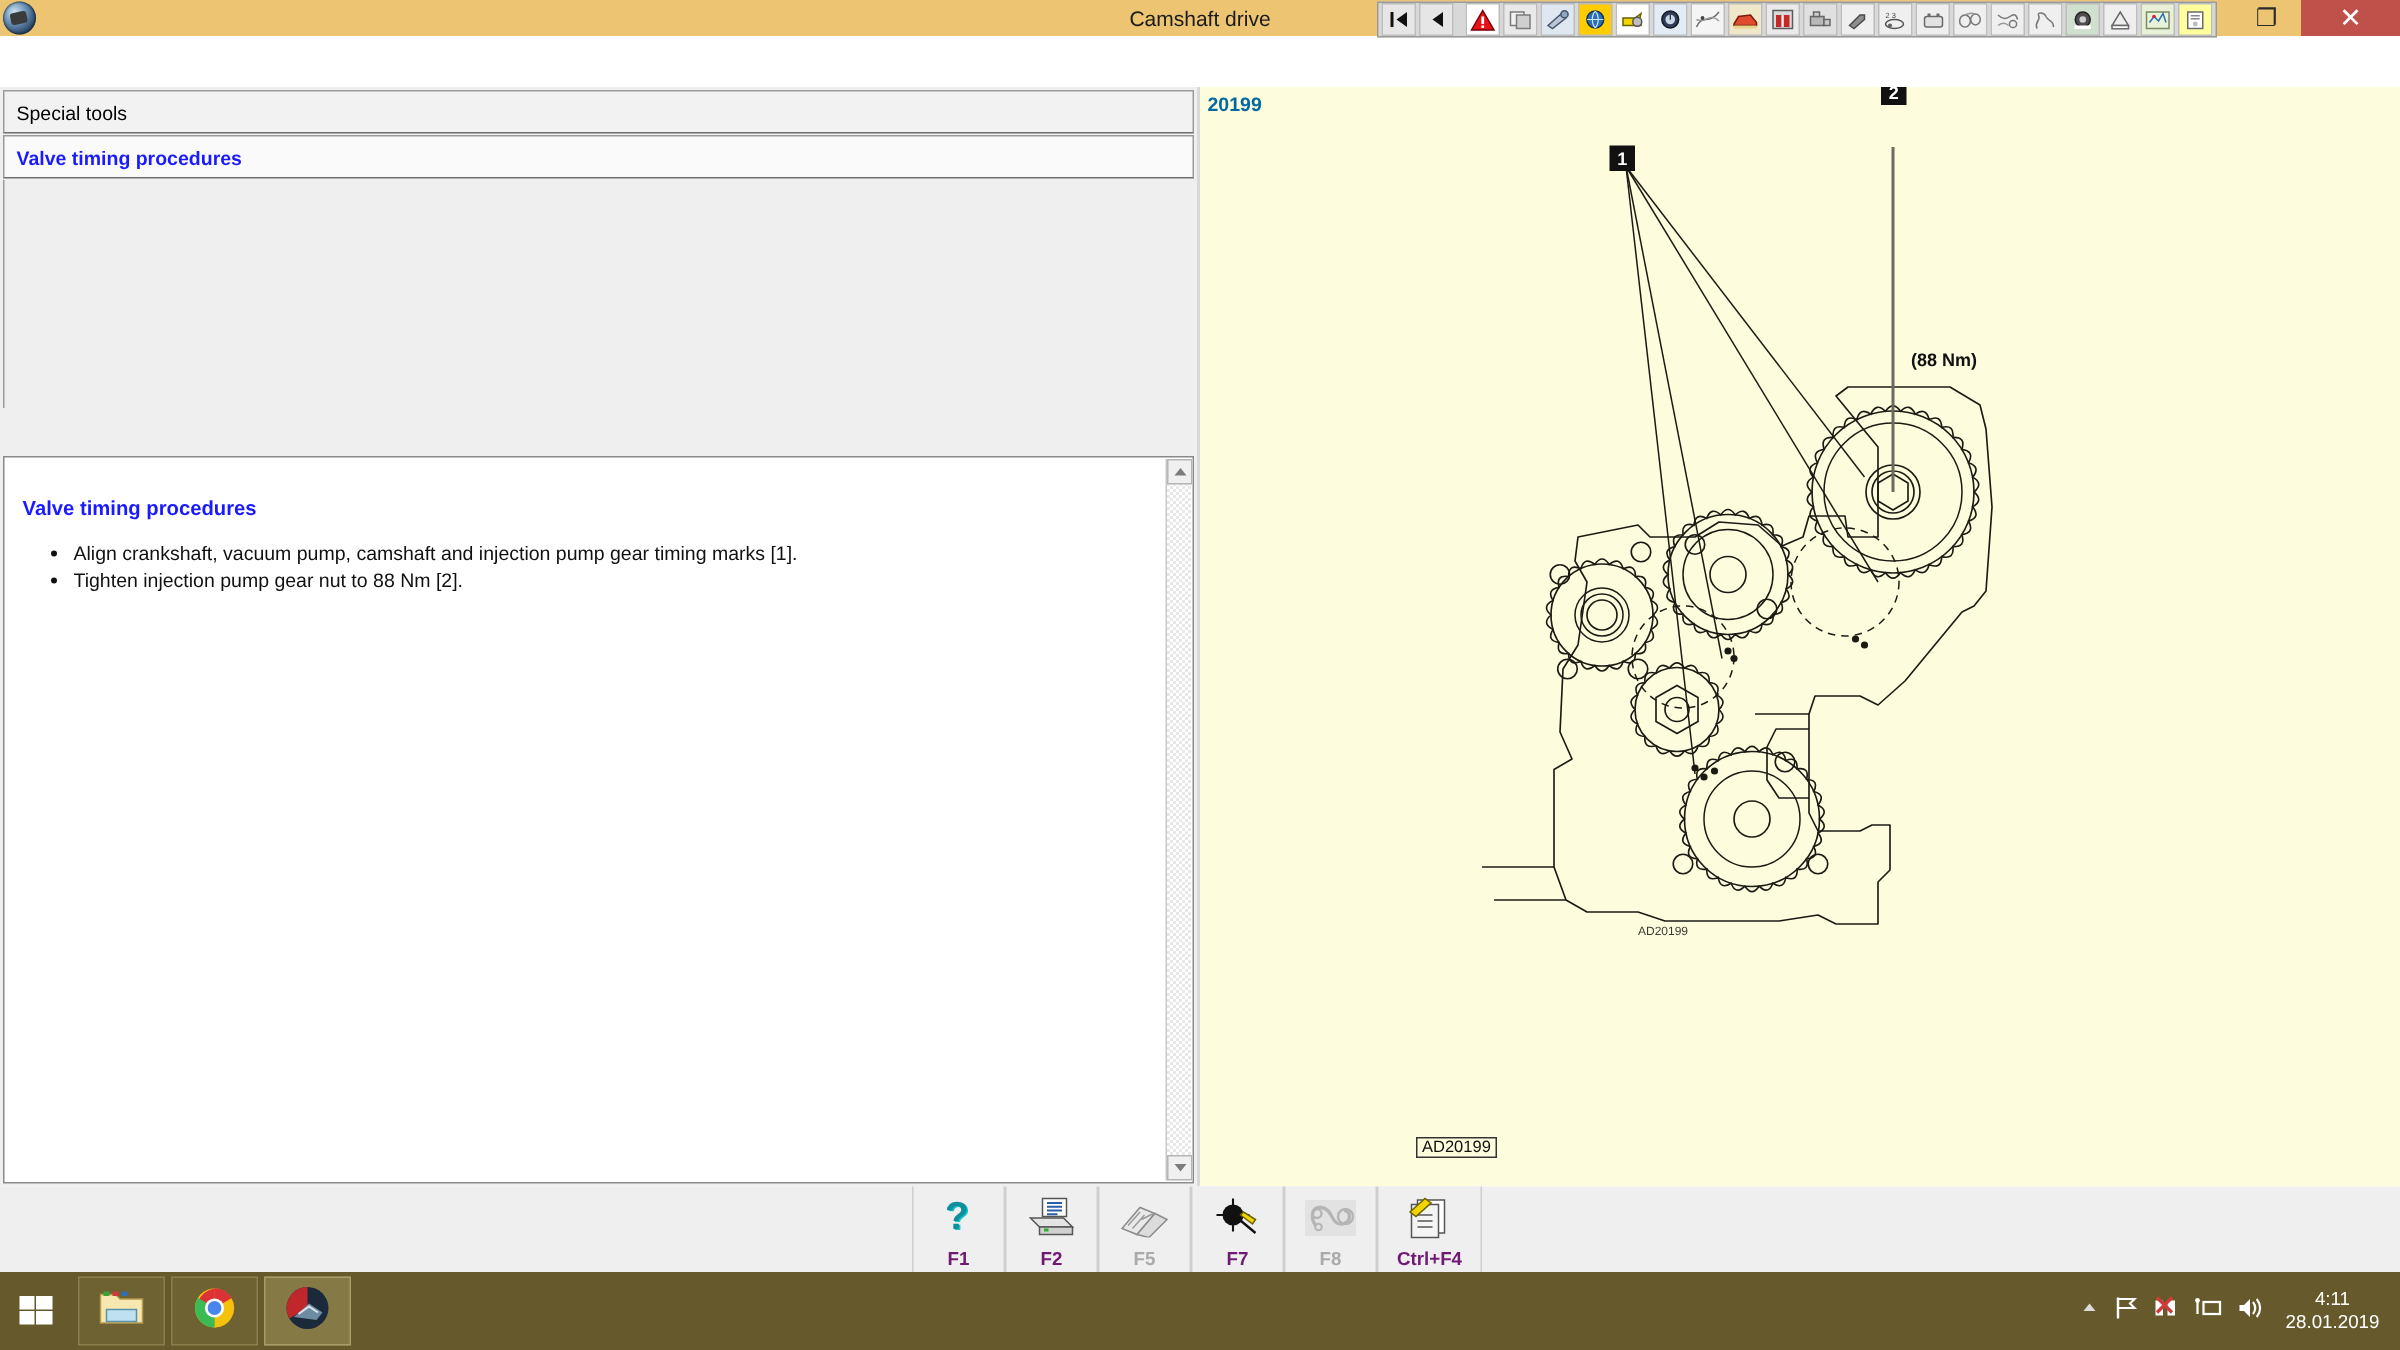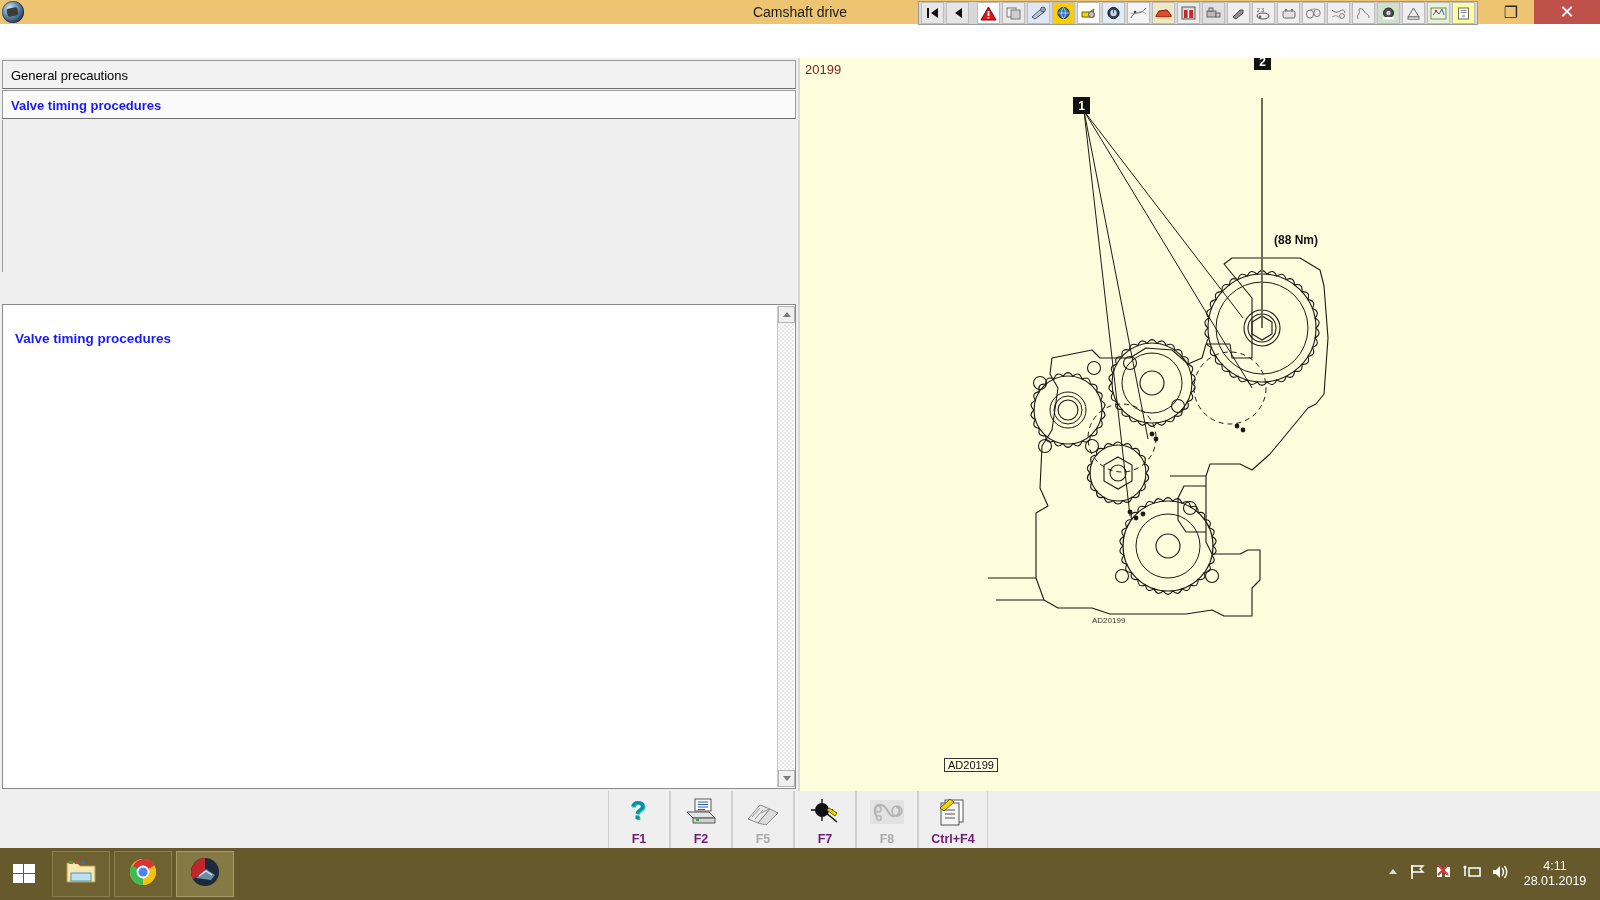--- a/index.html
+++ b/index.html
@@ -110,21 +110,21 @@
   .arrow.u { border-bottom:5px solid #7c7c7c; }
   .arrow.d { border-top:5px solid #7c7c7c; }
 
   
   .diagpane {
     position: absolute; left: 798px; top: 58px; width: 802px; height: 733px;
     background: #fdfcdd; border-left: 2px solid #d9d9d9; box-sizing: border-box;
   }
   .diag-code {
     position: absolute; left: 5px; top: 4px;
-    color: #7f1d1d; font-weight: normal; font-size: 13px;
+    color: #0369a1; font-weight: bold; font-size: 13px;
   }
   .diag-svgwrap { position:absolute; left:0; top:0; width:800px; height:731px; }
   .diag-footer {
     position: absolute; left: 144px; top: 700px;
     font-size: 11px; color: #111; border: 1px solid #333;
     padding: 0 3px; background: #fdfcdd;
   }
 
   
   .fnbar {
@@ -322,31 +322,35 @@
 
     <div class="tb-restore">❐</div>
     <div class="tb-close">✕</div>
   </div>
 
 
   <div class="leftcol">
 
     <div class="treepane">
       <div class="treerow">
-        <span>General precautions</span>
+        <span>Special tools</span>
       </div>
       <div class="treerow link">
         <span>Valve timing procedures</span>
       </div>
       <div class="treefill"></div>
     </div>
 
     <div class="docpane">
       <div class="doc-inner">
         <div class="doc-h">Valve timing procedures</div>
+        <ul class="doc-ul">
+          <li>Align crankshaft, vacuum pump, camshaft and injection pump gear timing marks [1].</li>
+          <li>Tighten injection pump gear nut to 88 Nm [2].</li>
+        </ul>
       </div>
       <div class="vscroll">
         <div class="sbtn up">
             <div class="arrow u"></div>
           </div>
         <div class="sbtn dn">
             <div class="arrow d"></div>
           </div>
       </div>
     </div>

